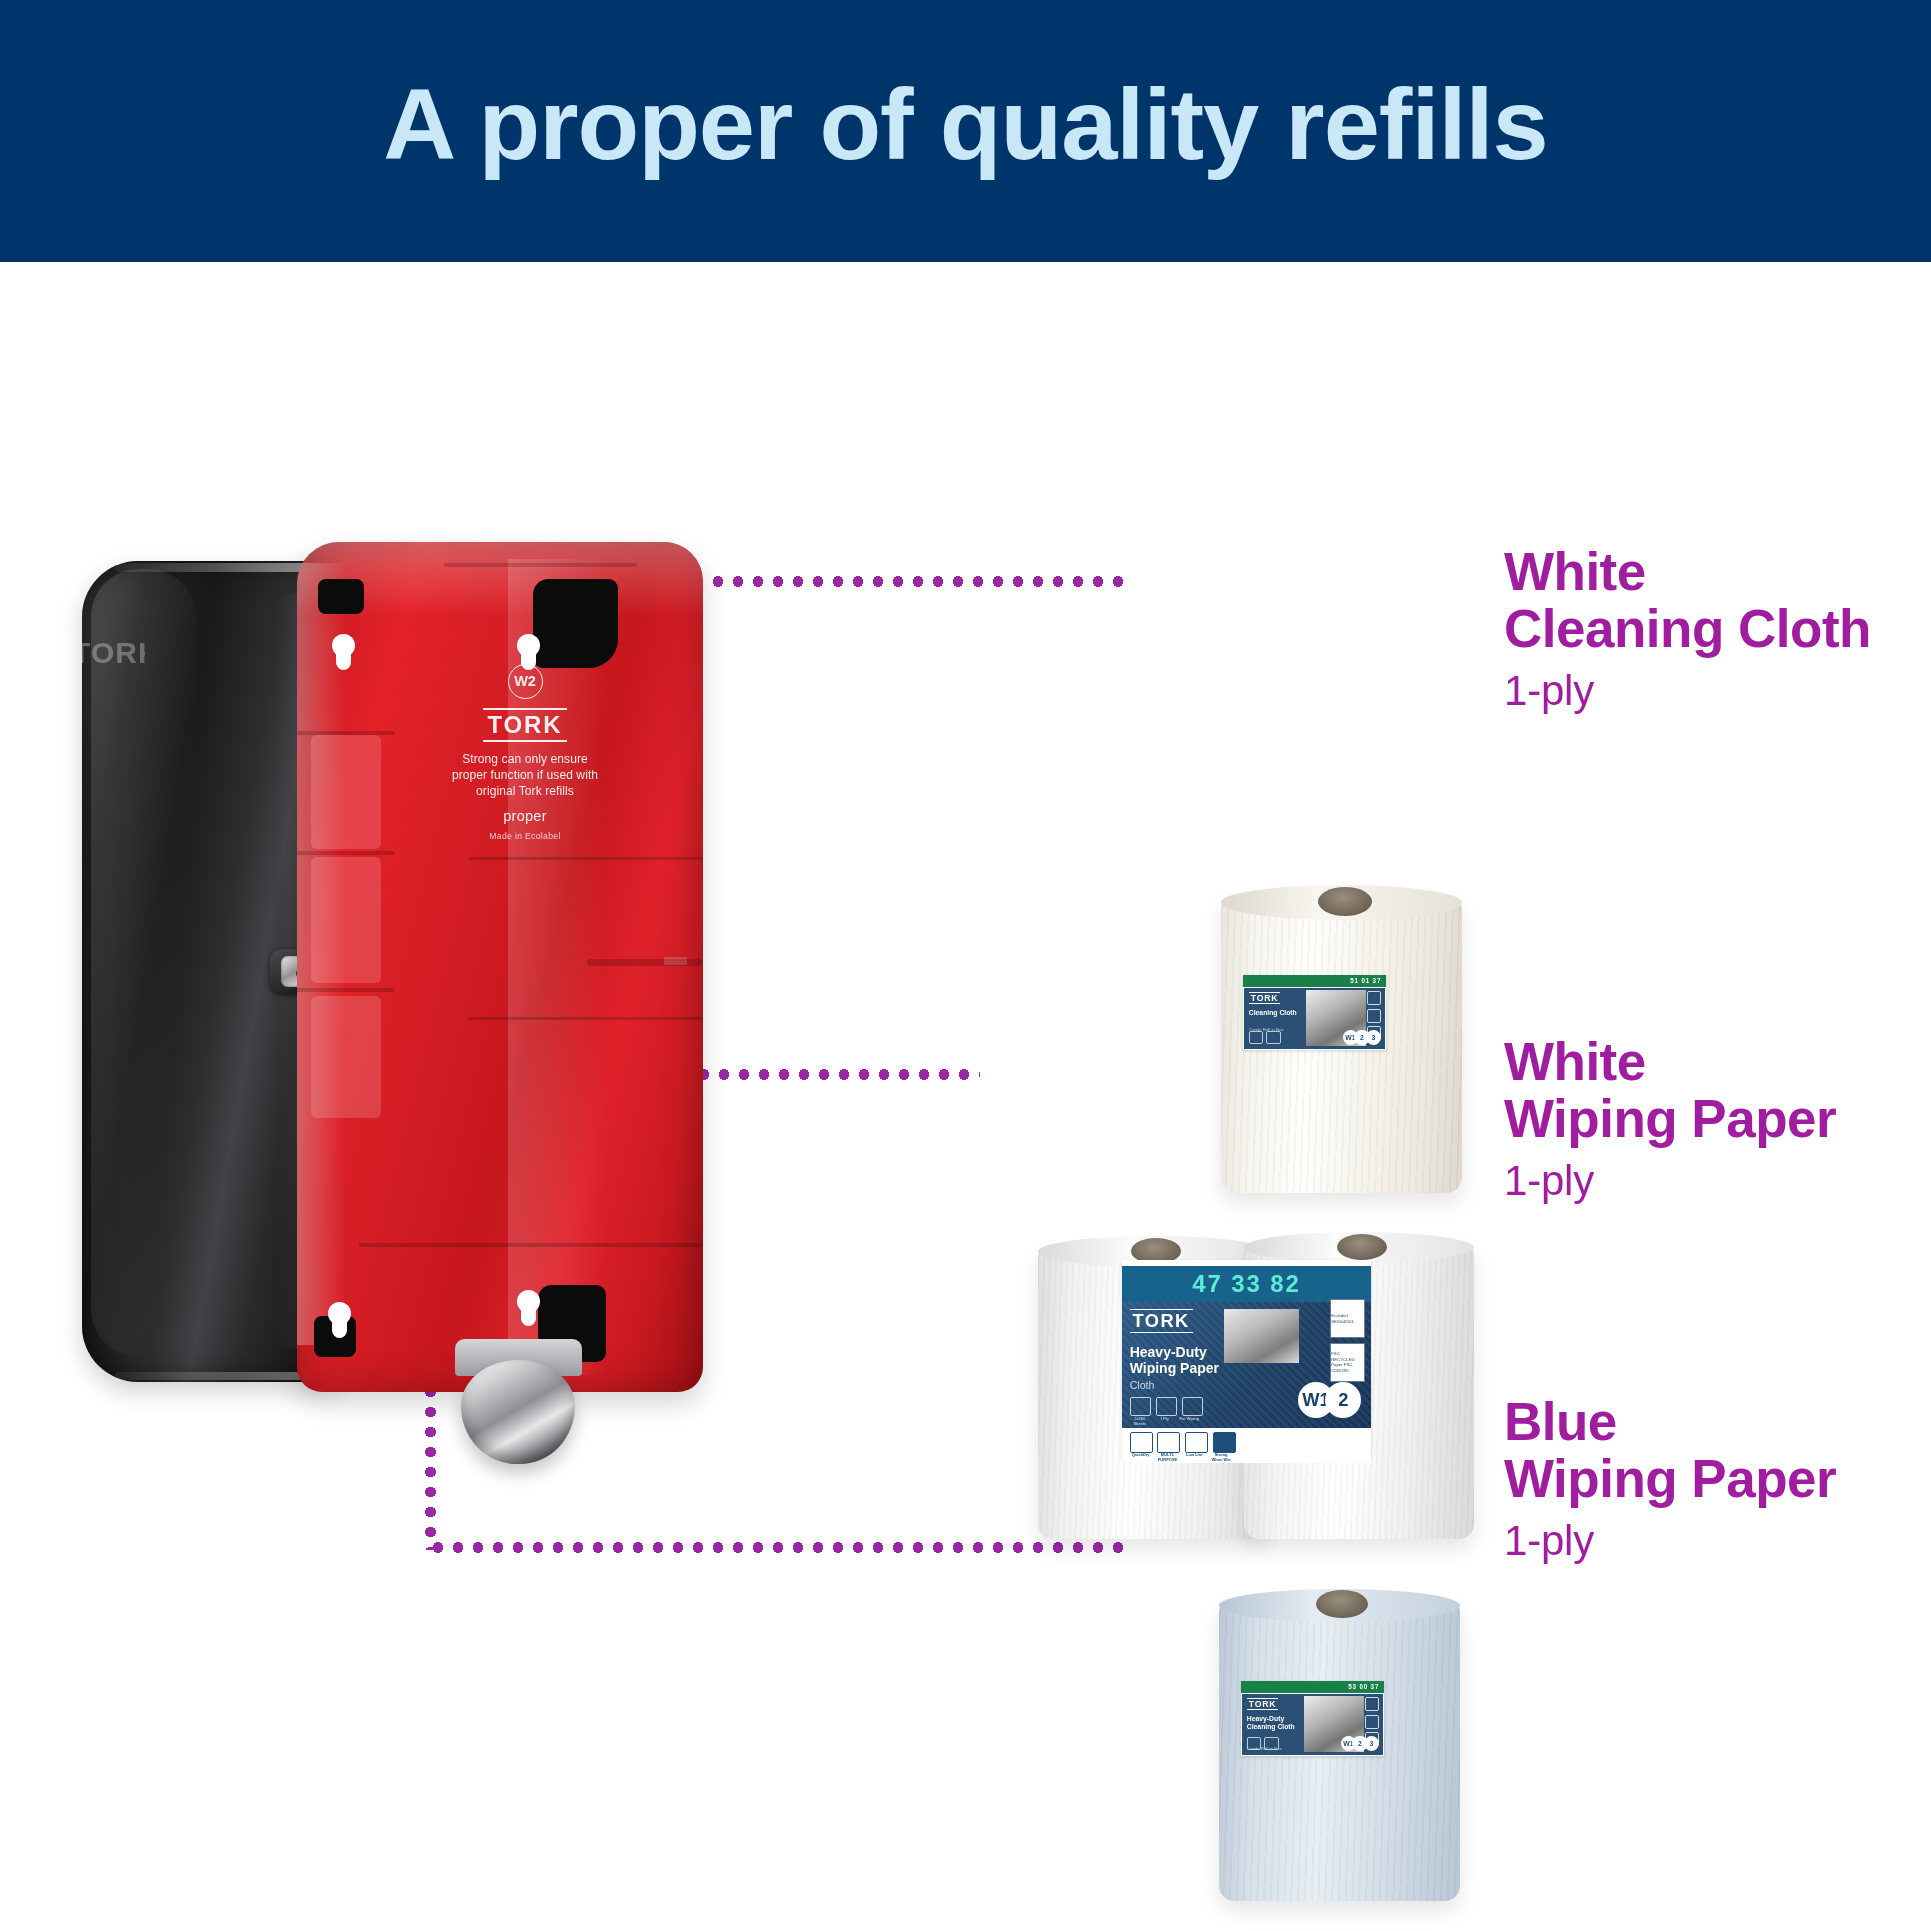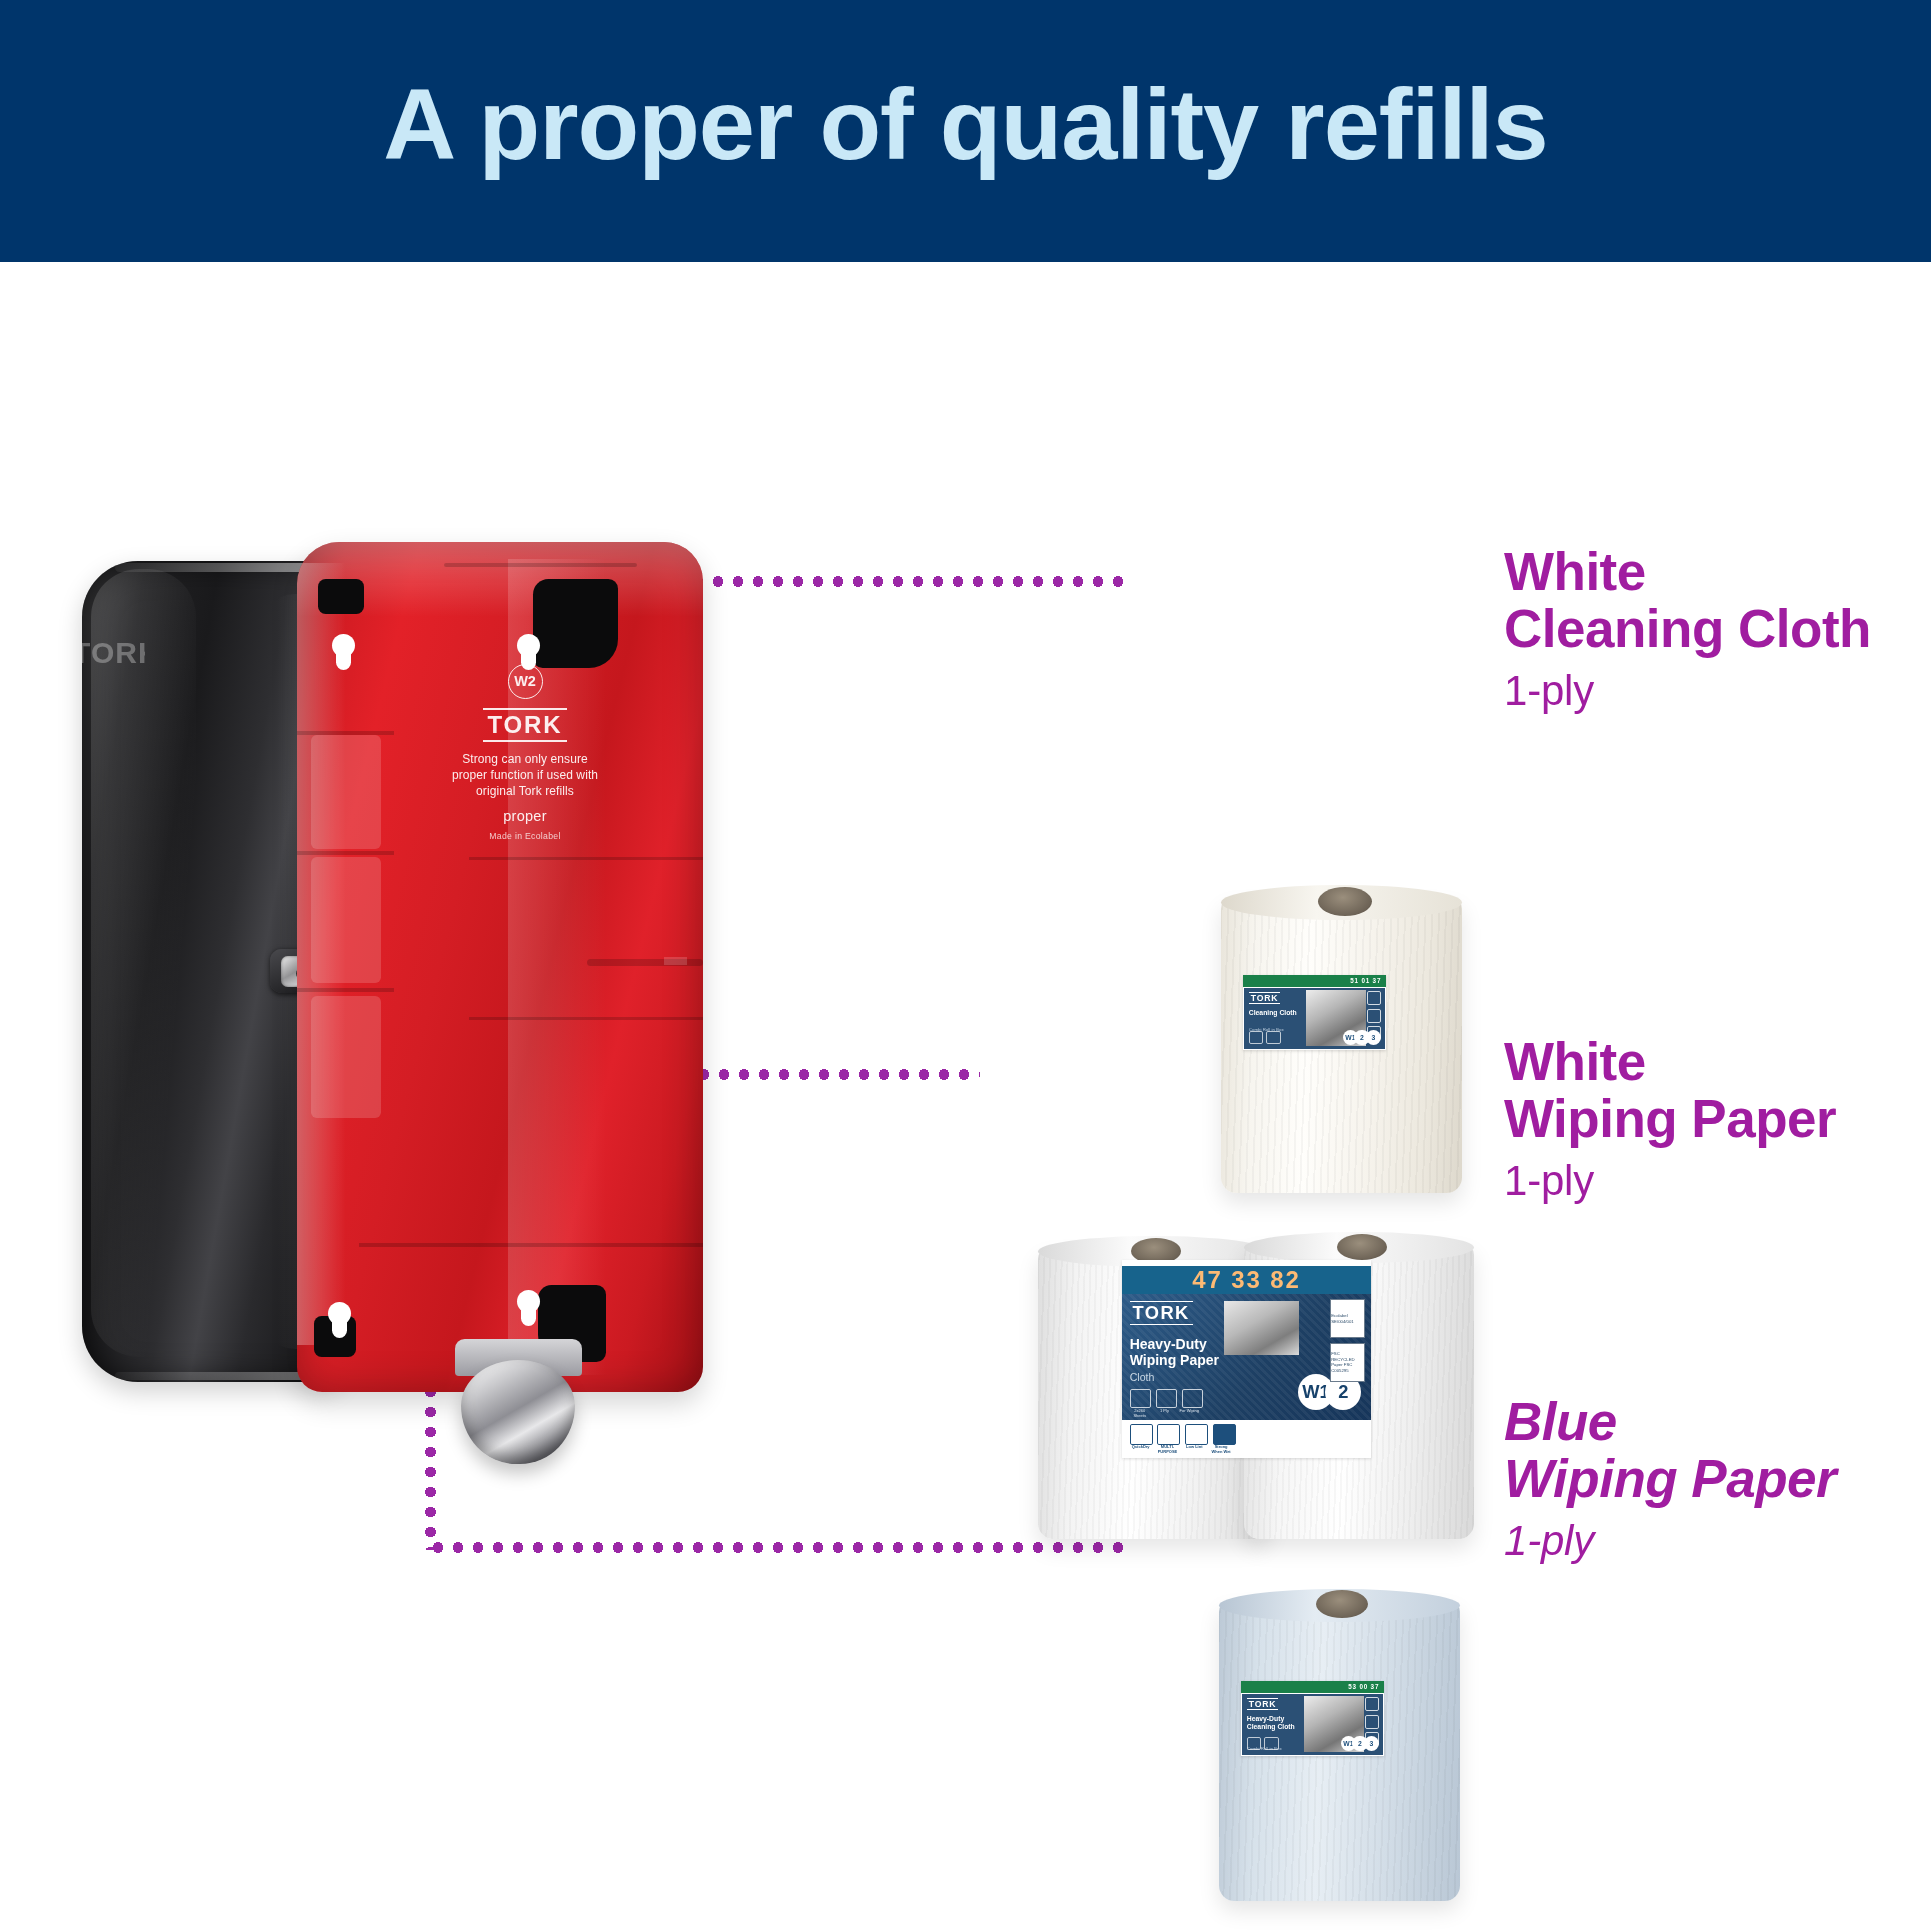--- a/index.html
+++ b/index.html
@@ -206,21 +206,21 @@
   #p3 .roll-top{height:33px;top:-13.5px;
     background:linear-gradient(92deg,#b7c5d3,#e4ecf3 40%,#c3d0dd);}
   #p3 .roll-core{left:97px;top:-11.6px;width:52px;height:28px;}
 
   
   .plabel{position:absolute;background:#ffffff;box-shadow:0 1px 2.9px rgba(0,0,0,.14);}
 
   
   #label2{left:1122px;top:998px;width:249px;height:198px;}
   #label2 .lbl-code{
-    height:28px;background:#17638C;color:#fdba74;display:flex;align-items:center;
+    height:36px;background:#17638C;color:#5eead4;display:flex;align-items:center;
     justify-content:center;font-size:24px;font-weight:bold;letter-spacing:1.9px;
     margin:5.8px 0 0 0;
   }
   #label2 .lbl-body{
     position:relative;height:126px;margin:0;
     background:
       repeating-linear-gradient(45deg,rgba(255,255,255,.05) 0 2.9px,rgba(255,255,255,0) 2.9px 5.8px),
       linear-gradient(135deg,#2d5b88,#1d3f63 58%,#16355a);
   }
   #label2 .l2-tork{
@@ -479,20 +479,20 @@
         <i></i>
         <i></i>
       </div>
       <div class="gl-w">
         <b>W1</b>
         <b>2</b>
         <b>3</b>
       </div>
     </div>
   </div>
-  <div class="ptext" style="left:1504px;top:1132px;font-style:italic;">
+  <div class="ptext" style="left:1504px;top:1132px;">
     <div class="ptitle">Blue</div>
     <div class="ptitle">Wiping Paper</div>
     <div class="psub">1-ply</div>
   </div>
 
 </div>
 
 
 </body></html>

